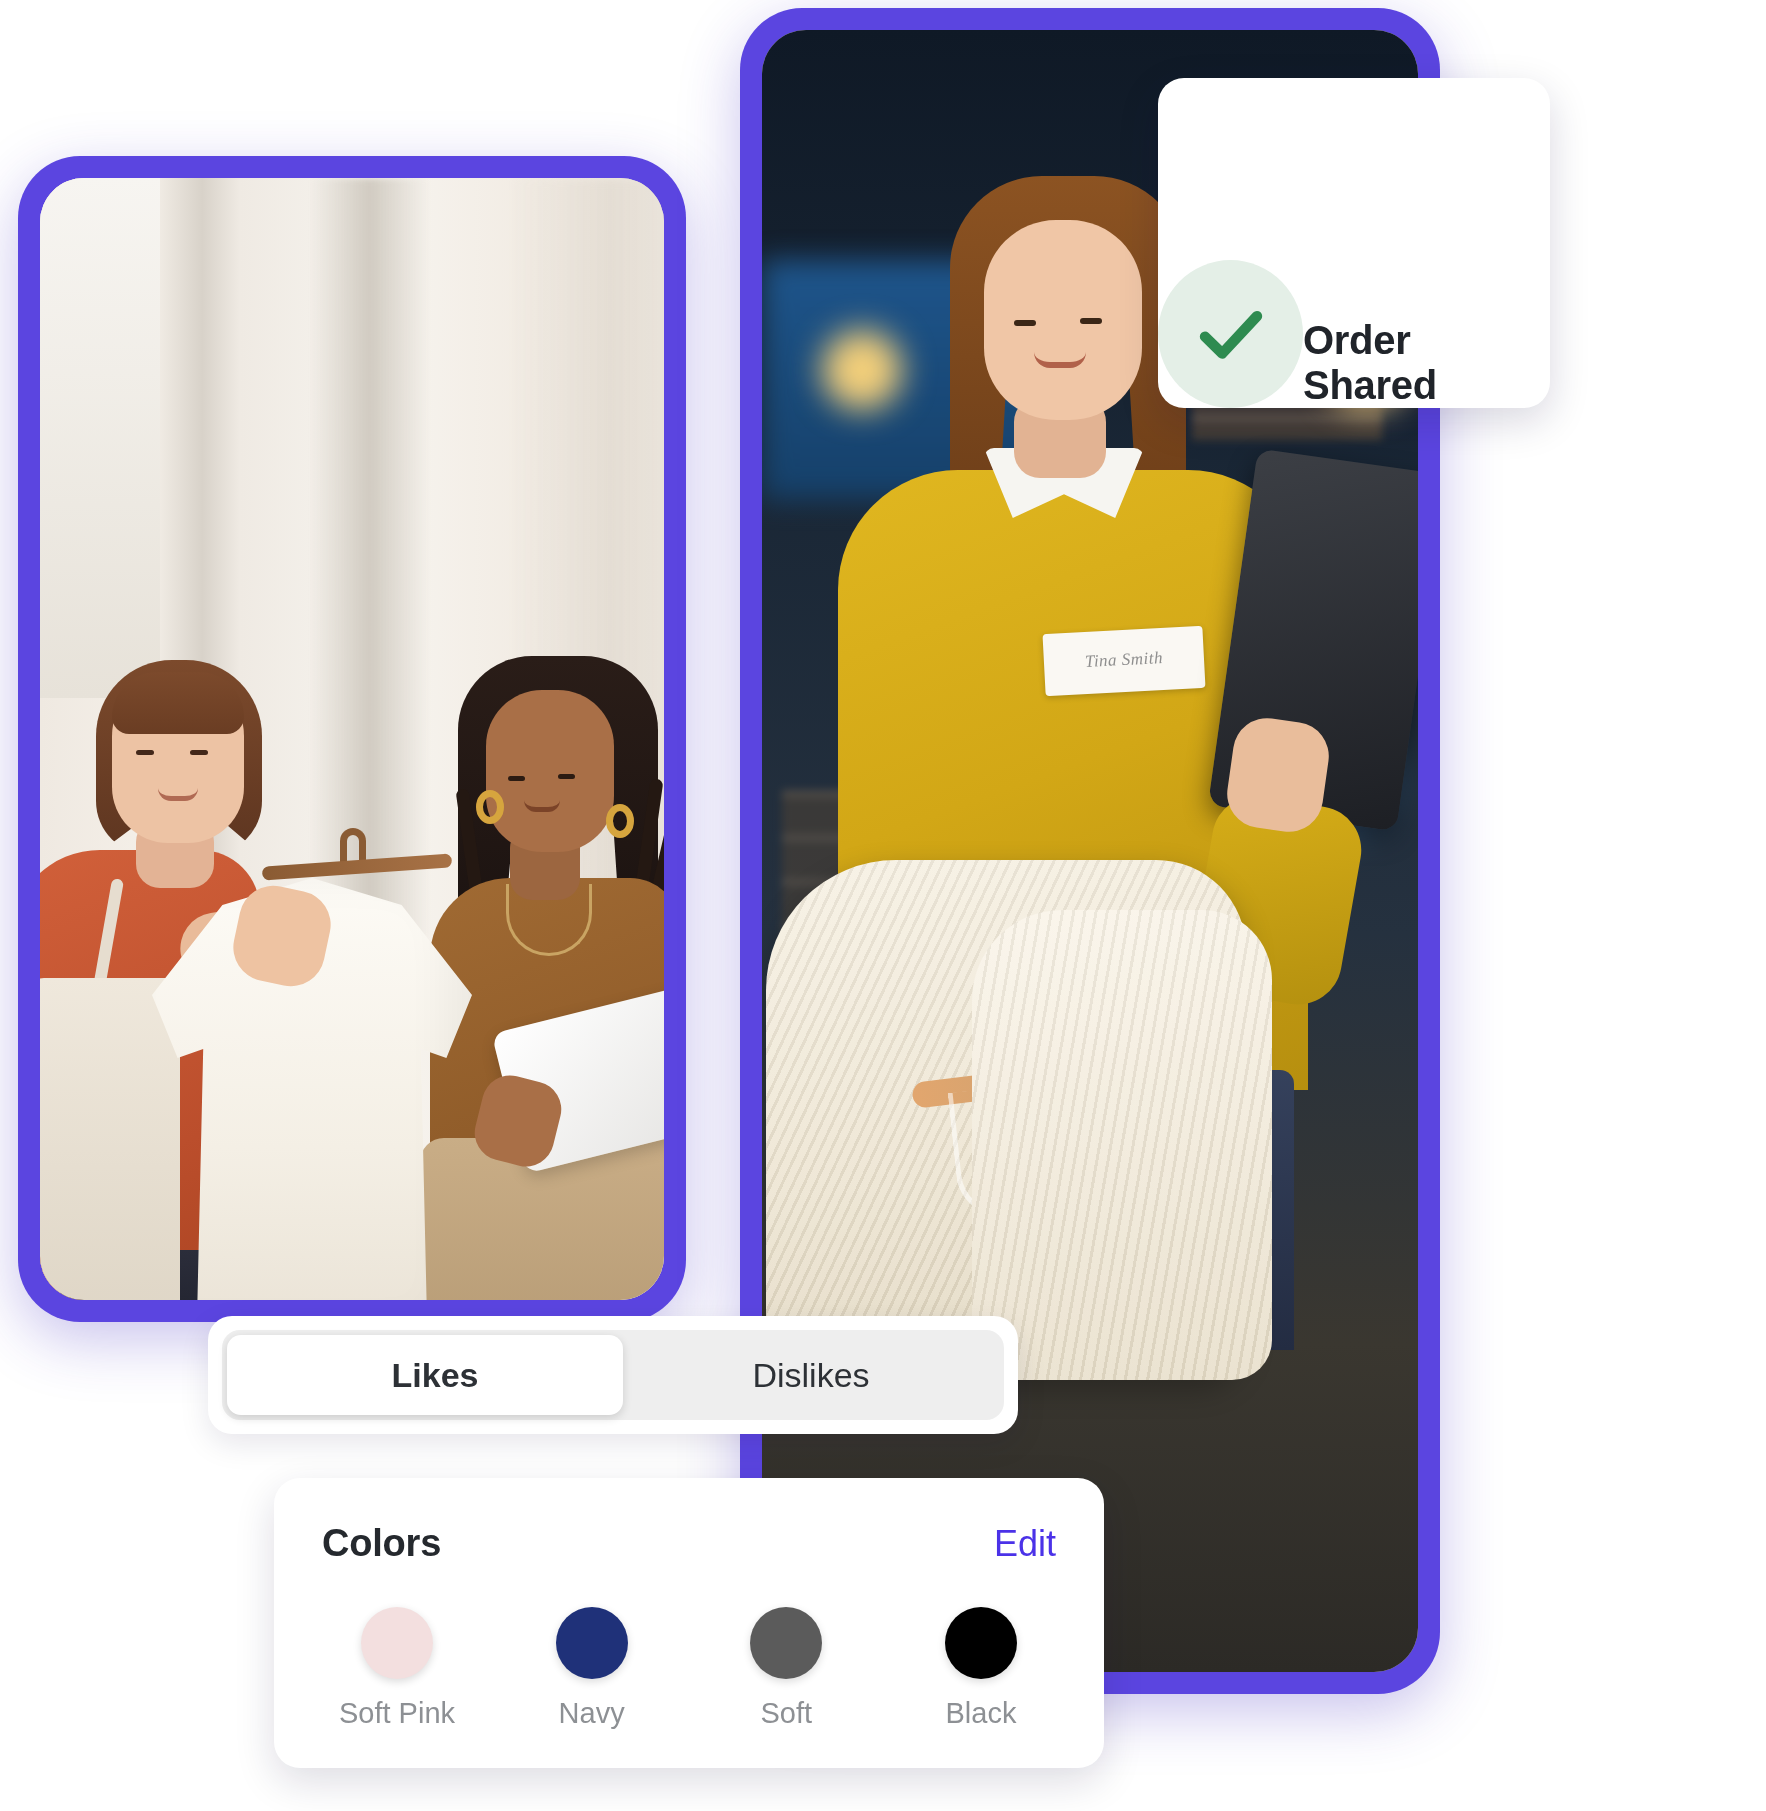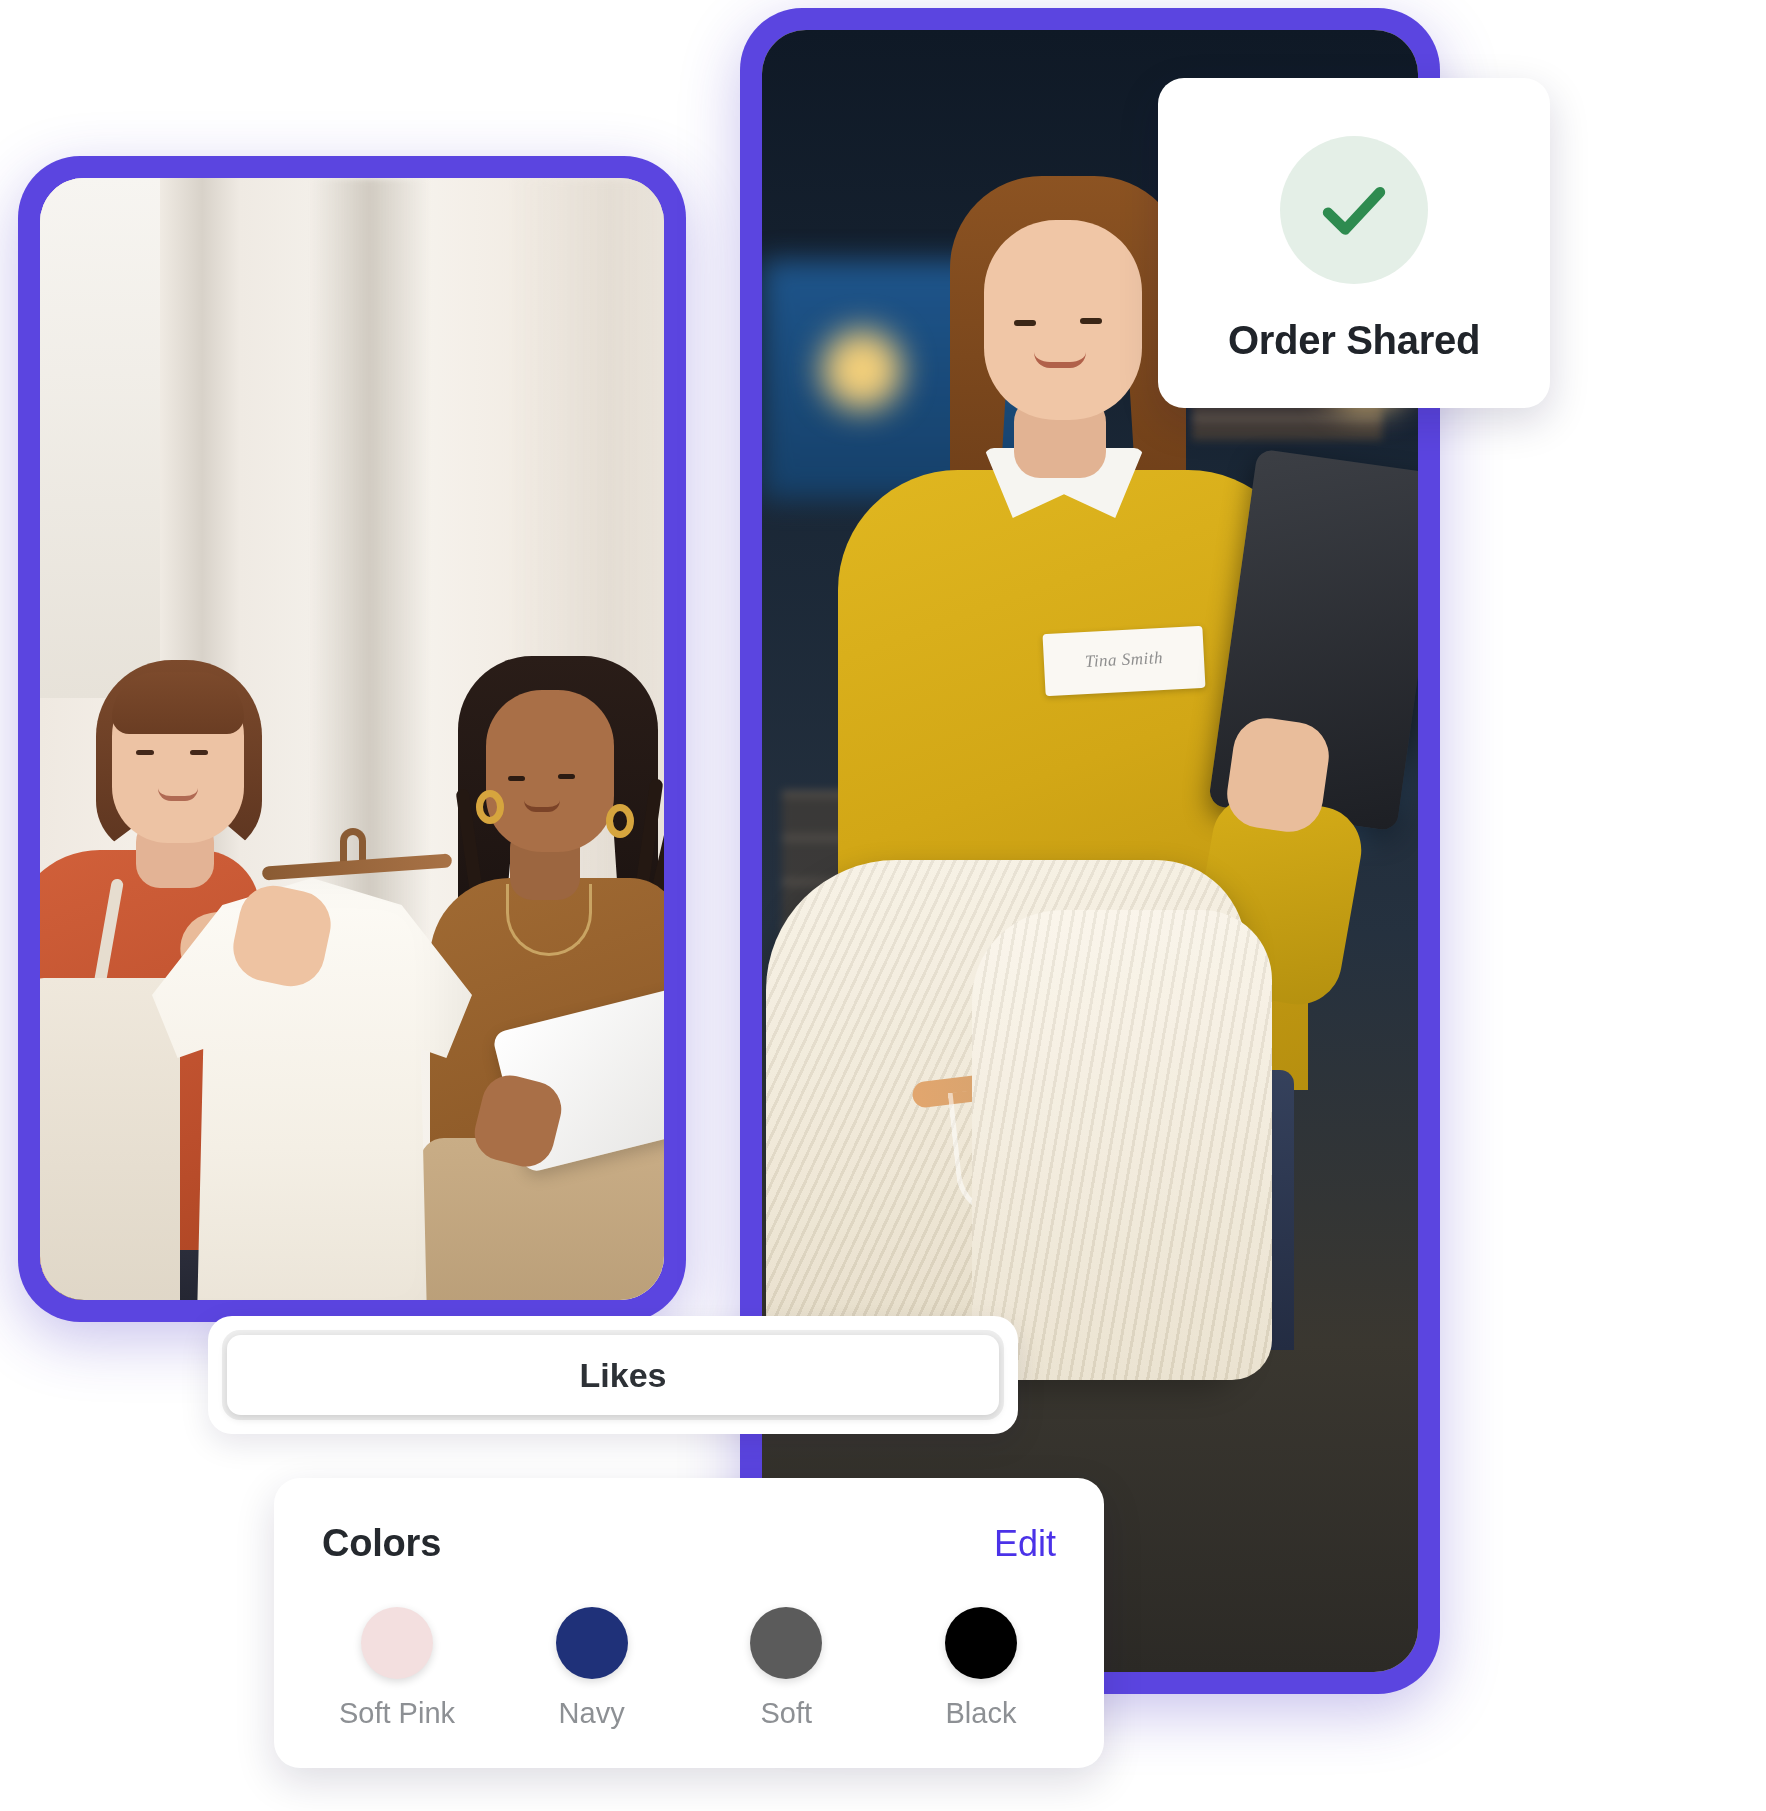--- a/index.html
+++ b/index.html
@@ -256,22 +256,22 @@
   .ra-hand{position:absolute;left:468px;top:690px;width:96px;height:110px;background:#e9bd9b;border-radius:34px;transform:rotate(8deg);}
   .ra-sleeve{position:absolute;left:440px;top:770px;width:150px;height:200px;background:linear-gradient(160deg,#d7ae18,#b4900f);border-radius:44px;transform:rotate(10deg);}
 
   
   
   #order-card{
     position:absolute; left:1158px; top:78px;
     width:392px; height:330px;
     background:#ffffff; border-radius:26px;
     box-shadow:0 14px 40px rgba(20,14,60,.16);
-    display:flex; flex-direction:column; align-items:center;
-    justify-content:flex-start; padding-top:58px;
+    display:flex; align-items:flex-end;
+    justify-content:flex-start; padding-top:46px;
   }
   .check-circle{
     width:148px;height:148px;border-radius:50%;
     background:#e4efe7; display:flex;align-items:center;justify-content:center;
   }
   .check-circle svg{ width:78px;height:78px; }
   #order-title{
     margin-top:34px;font-size:40px;font-weight:700;color:#20242a;letter-spacing:-.3px;
   }
 
@@ -414,20 +414,21 @@
       <svg viewBox="0 0 24 24" fill="none" stroke="#2e8b50" stroke-width="3.2" stroke-linecap="round" stroke-linejoin="round" aria-hidden="true">
         <path d="M4 12.8 L9.3 18 L20 6.5"></path>
       </svg>
     </div>
     <div id="order-title">Order Shared</div>
   </div>
 
   <div id="segmented-card">
     <div id="segmented">
       <button class="seg-btn active">Likes</button>
+      <button class="seg-btn">Dislikes</button>
     </div>
   </div>
 
   <div id="colors-card">
     <div id="colors-header">
       <div id="colors-title">Colors</div>
       <div id="colors-edit" style="color: rgb(75, 50, 232);">Edit</div>
     </div>
     <div id="swatch-row">
       <div class="swatch-item">

